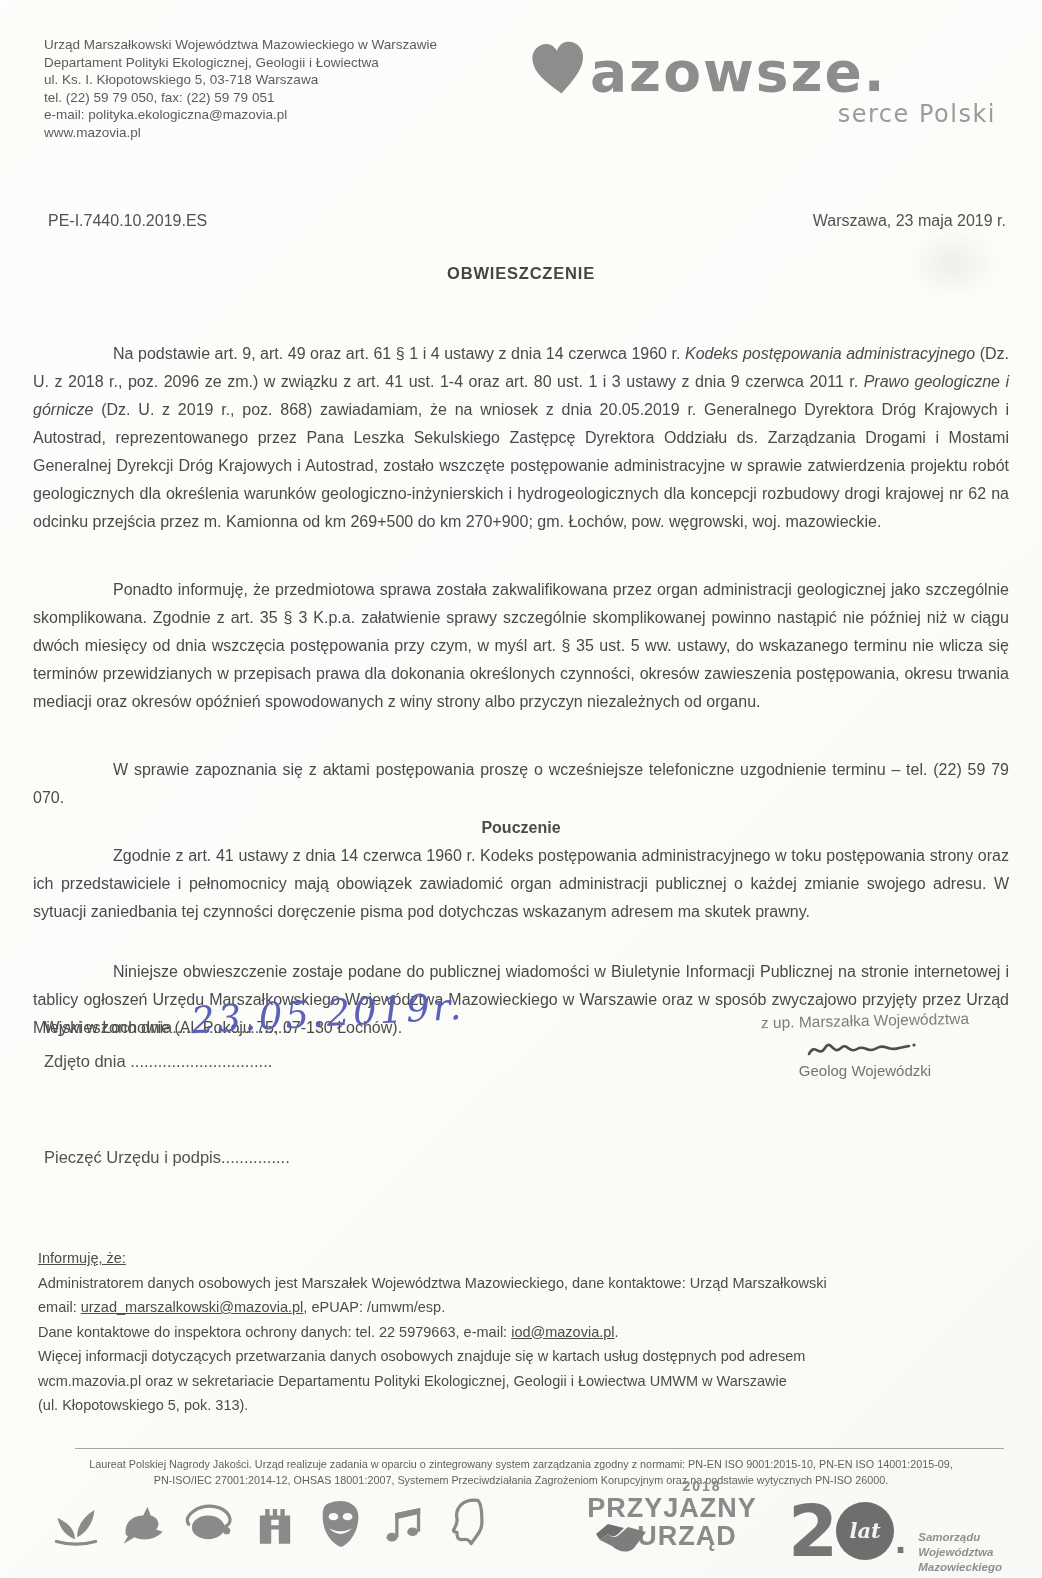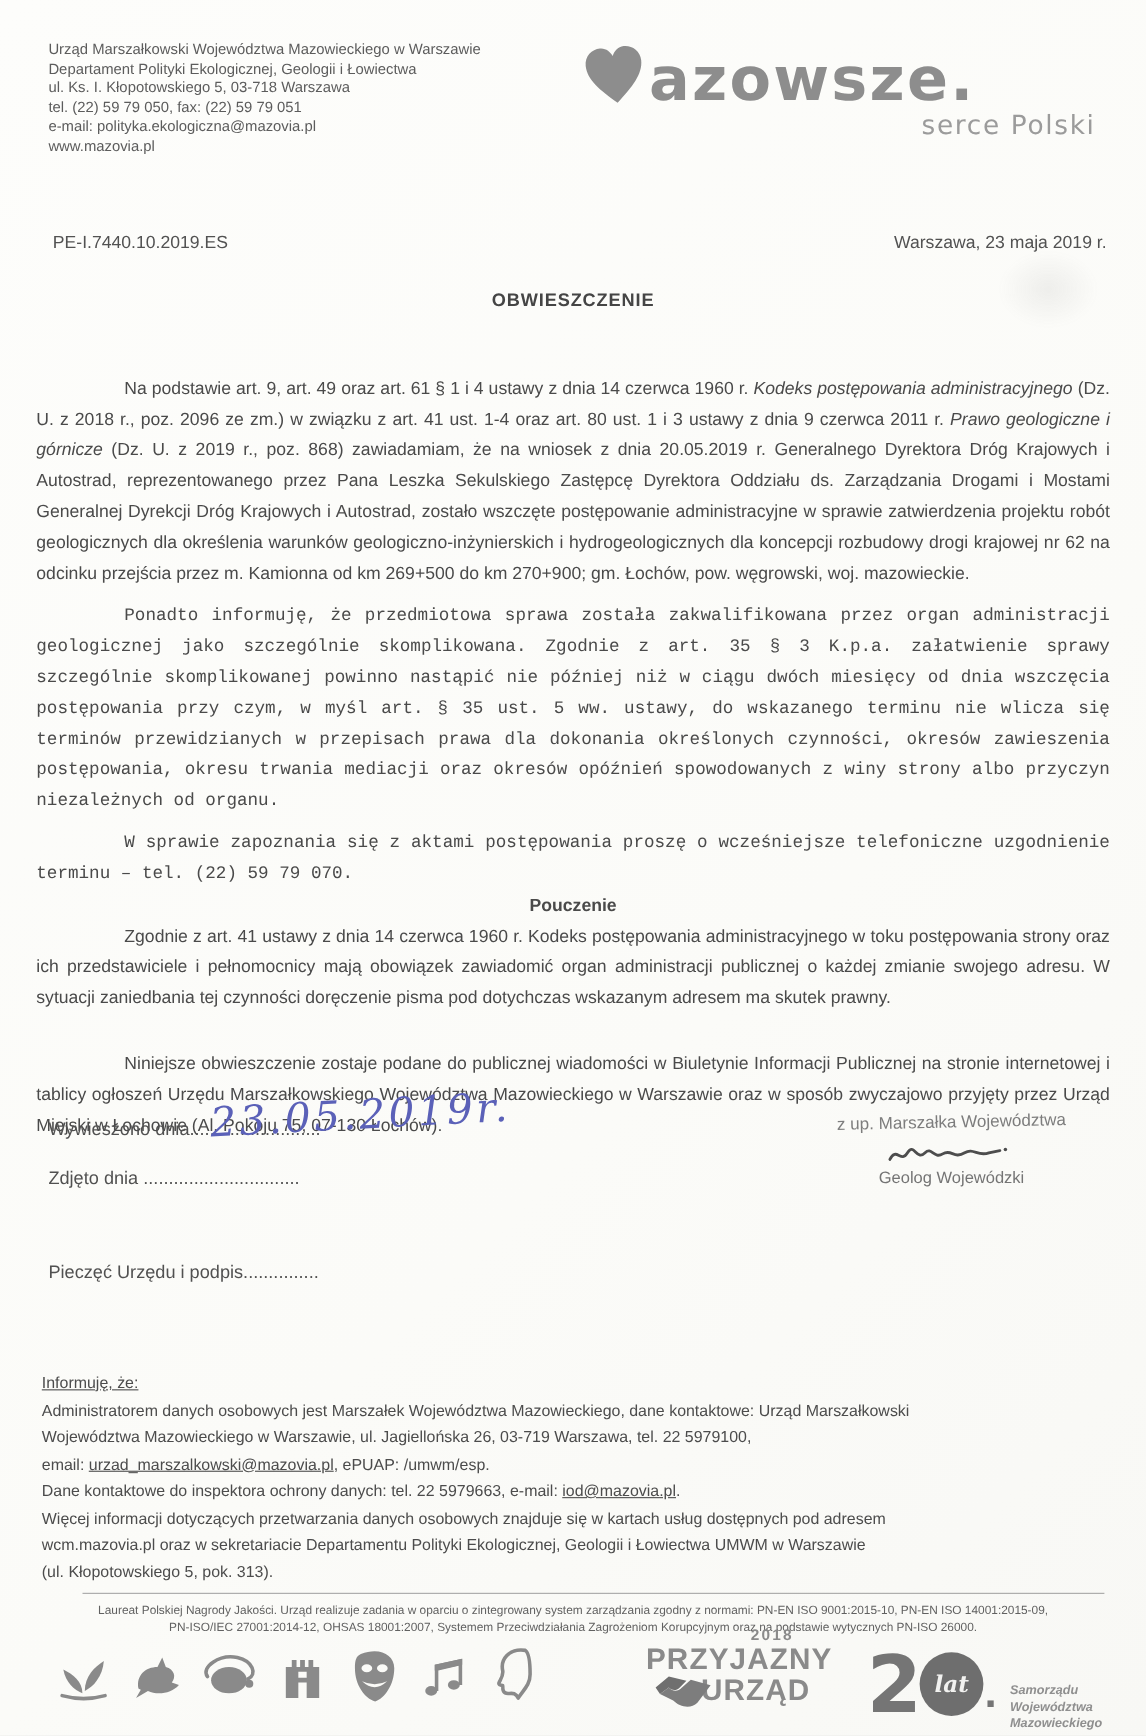--- a/index.html
+++ b/index.html
@@ -21,27 +21,27 @@
   
   .smudge { position:absolute; top:228px; right:44px; width:90px; height:70px;
     background:radial-gradient(ellipse at center, rgba(120,120,120,0.10), rgba(120,120,120,0) 70%); filter:blur(2px); }
   
   .refrow { position:absolute; top:212px; left:48px; right:36px; display:flex; justify-content:space-between; font-size:16px; color:#525252; }
   
   .title { position:absolute; top:264px; left:0; right:0; text-align:center; font-size:16.5px; font-weight:bold; letter-spacing:0.8px; color:#454545; }
   
   .bodytext { position:absolute; top:340px; left:33px; width:976px; font-size:16px; line-height:28px; text-align:justify; color:#4a4a4a; }
   .bodytext p { text-indent:80px; margin:0; }
-  .bodytext p.gap { margin-top:10px;font-family:Liberation Mono, monospace; }
+  .bodytext p.gap { margin-top:40px; }
   .bodytext p.gap-lg { margin-top:32px; }
   .pouczenie { text-align:center; font-weight:bold; text-indent:0 !important; margin-top:2px !important; }
   em { font-style:italic; }
   
   .posting { position:absolute; top:1018px; left:44px; font-size:16.5px; color:#515151; }
-  .posting .row2 { margin-top:25px; }
+  .posting .row2 { margin-top:15px; }
   .handwritten {
     position:absolute; left:147px; top:-26px; font-family:"DejaVu Serif","Liberation Serif",serif;
     font-style:italic; font-size:37px; color:#5b61b8; letter-spacing:3px; transform:rotate(-3deg); white-space:nowrap;
   }
   
   .sigblock { position:absolute; top:1012px; left:700px; width:330px; text-align:center; color:#767676; }
   .sig-authority { font-size:15.5px; transform:rotate(-1.2deg); color:#7d7d7d; }
   .sig-squiggle { margin:6px auto 0; width:120px; height:26px; display:block; }
   .sig-role { font-size:15px; margin-top:0px; color:#747474; }
   .sig-name { font-size:17px; font-family:"DejaVu Serif","Liberation Serif",serif; font-style:italic; font-weight:600; color:#6d6d6d; margin-top:2px; }
@@ -131,21 +131,20 @@
       <circle cx="109" cy="9" r="1.6" fill="#4d4d4d"></circle>
     </svg>
     <div class="sig-role">Geolog Wojewódzki</div>
   </div>
 
   <div class="sealline">Pieczęć Urzędu i podpis...............</div>
 
   <div class="privacy">
     <div class="u">Informuję, że:</div>
     <div>Administratorem danych osobowych jest Marszałek Województwa Mazowieckiego, dane kontaktowe: Urząd Marszałkowski</div>
-    <div>Województwa Mazowieckiego w Warszawie, ul. Jagiellońska 26, 03-719 Warszawa, tel. 22 5979100,</div>
     <div><span>email: </span><span class="u">urzad_marszalkowski@mazovia.pl</span><span>, ePUAP: /umwm/esp.</span></div>
     <div><span>Dane kontaktowe do inspektora ochrony danych: tel. 22 5979663, e-mail: </span><span class="u">iod@mazovia.pl</span><span>.</span></div>
     <div>Więcej informacji dotyczących przetwarzania danych osobowych znajduje się w kartach usług dostępnych pod adresem</div>
     <div>wcm.mazovia.pl oraz w sekretariacie Departamentu Polityki Ekologicznej, Geologii i Łowiectwa UMWM w Warszawie</div>
     <div>(ul. Kłopotowskiego 5, pok. 313).</div>
   </div>
 
   <div class="rule"></div>
   <div class="fineprint">
     <div>Laureat Polskiej Nagrody Jakości. Urząd realizuje zadania w oparciu o  zintegrowany system zarządzania zgodny z normami: PN-EN ISO 9001:2015-10, PN-EN ISO 14001:2015-09,</div>

